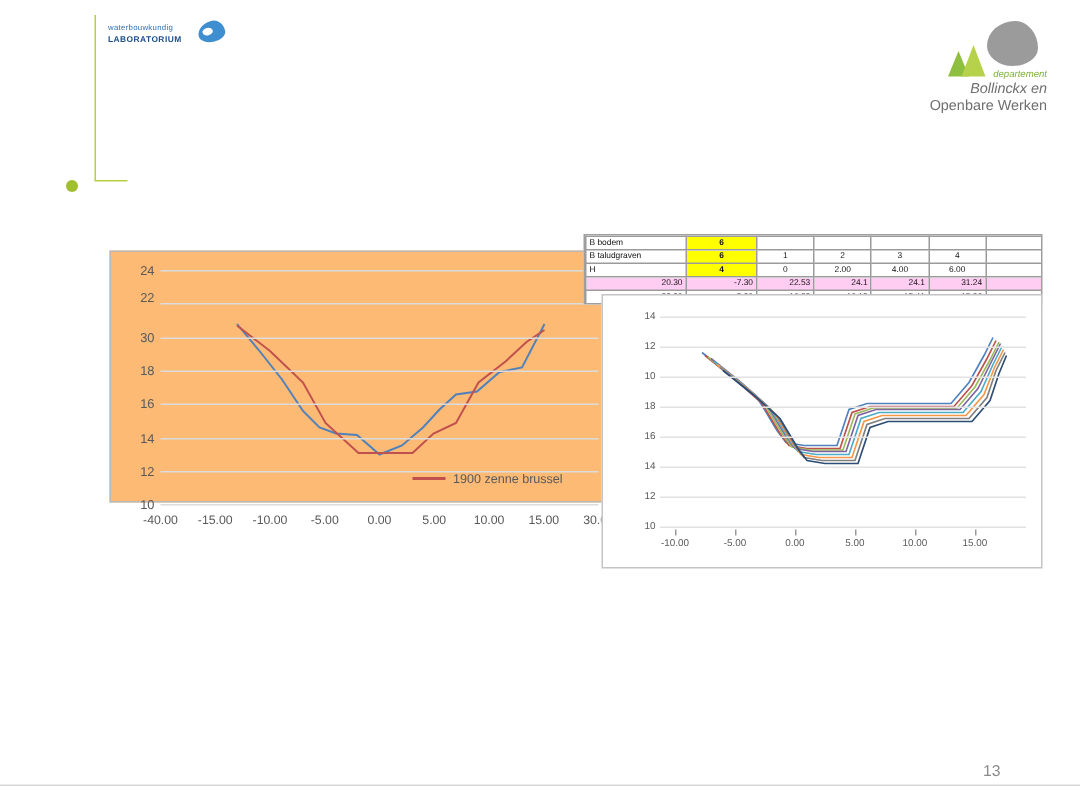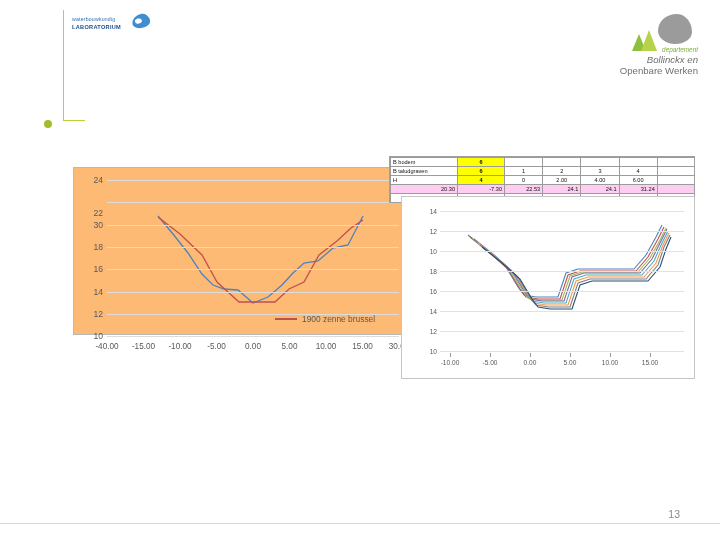--- a/index.html
+++ b/index.html
@@ -306,21 +306,21 @@
     white-space: nowrap;
   }
   .plot-right .xtick {
     position: absolute;
     width: 1px; height: 4px;
     background: #9a9a9a;
   }
 
   .page-num {
     position: absolute;
-    right: 40px; top: 508px;
+    right: 53px; top: 508px;
     font-size: 10.5px;
     color: #8a8a8a;
   }
   svg { display: block; }
 </style>
 </head>
 <body>
 
 <div class="slide">
 
@@ -354,21 +354,21 @@
       <div class="gridline" style="top:0px;"></div>
       <div class="gridline" style="top:22.3px;"></div>
       <div class="gridline" style="top:44.6px;"></div>
       <div class="gridline" style="top:66.9px;"></div>
       <div class="gridline" style="top:89.2px;"></div>
       <div class="gridline" style="top:111.5px;"></div>
       <div class="gridline" style="top:133.8px;"></div>
       <div class="gridline" style="top:156.1px;"></div>
 
       <div class="axis-y-label" style="top:0px;">24</div>
-      <div class="axis-y-label" style="top:33px;">22</div>
+      <div class="axis-y-label" style="top:18px;">22</div>
       <div class="axis-y-label" style="top:44.6px;">30</div>
       <div class="axis-y-label" style="top:66.9px;">18</div>
       <div class="axis-y-label" style="top:89.2px;">16</div>
       <div class="axis-y-label" style="top:111.5px;">14</div>
       <div class="axis-y-label" style="top:133.8px;">12</div>
       <div class="axis-y-label" style="top:156.1px;">10</div>
 
       <svg width="292" height="178" viewBox="0 0 292 178">
 
         <polyline fill="none" stroke="#4f81bd" stroke-width="1.3" points="51,36 66,54 81,73 95,94 106,105 117,109 131,110 146,123 161,117 175,105 186,93 197,83 211,81 226,68 241,65 256,36"></polyline>

